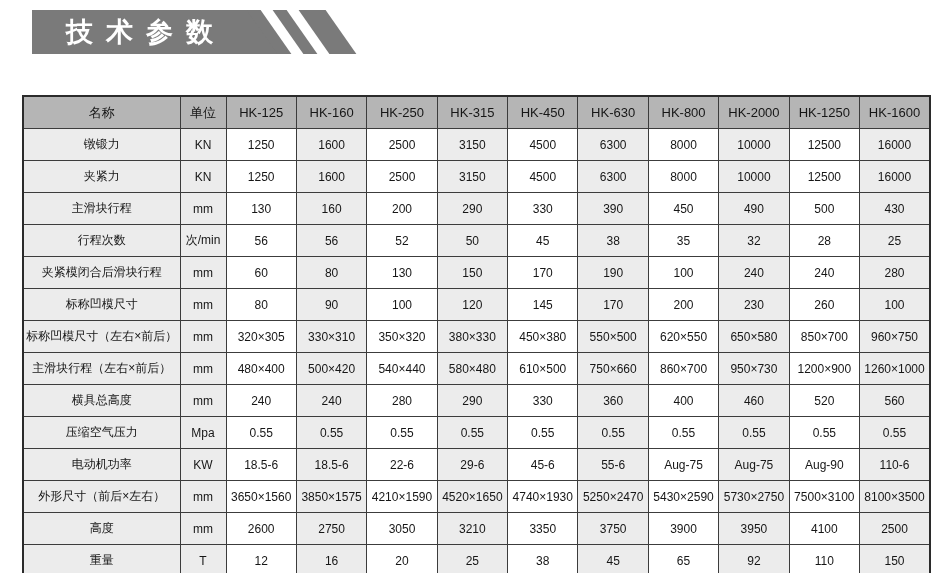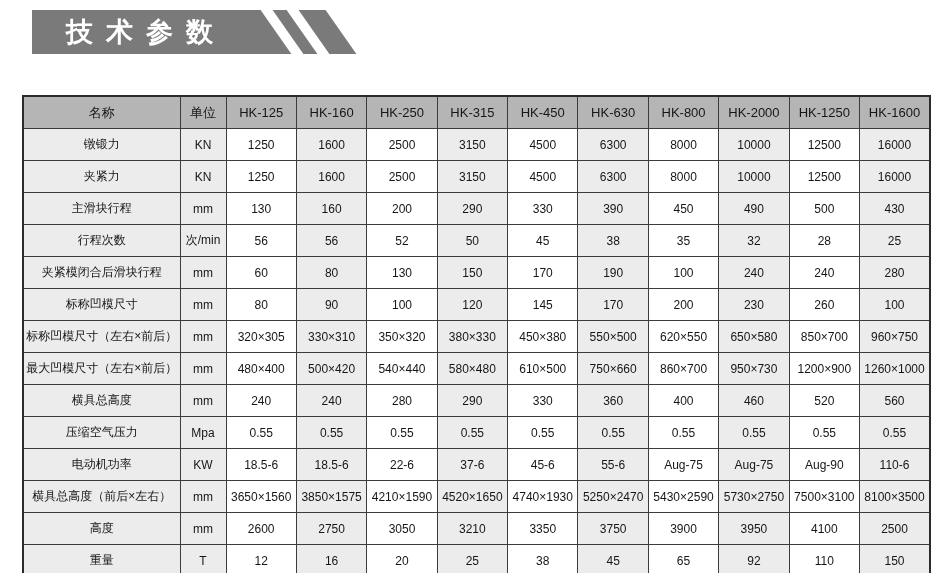--- a/index.html
+++ b/index.html
@@ -228,21 +228,21 @@
         <td class="c-odd">350×320</td>
         <td class="c-even">380×330</td>
         <td class="c-odd">450×380</td>
         <td class="c-even">550×500</td>
         <td class="c-odd">620×550</td>
         <td class="c-even">650×580</td>
         <td class="c-odd">850×700</td>
         <td class="c-even">960×750</td>
       </tr>
       <tr>
-        <td class="c-name">最大凹模尺寸（左右×前后）</td>
+        <td class="c-name">主滑块行程（左右×前后）</td>
         <td class="c-unit">mm</td>
         <td class="c-odd">480×400</td>
         <td class="c-even">500×420</td>
         <td class="c-odd">540×440</td>
         <td class="c-even">580×480</td>
         <td class="c-odd">610×500</td>
         <td class="c-even">750×660</td>
         <td class="c-odd">860×700</td>
         <td class="c-even">950×730</td>
         <td class="c-odd">1200×900</td>
@@ -275,30 +275,30 @@
         <td class="c-even">0.55</td>
         <td class="c-odd">0.55</td>
         <td class="c-even">0.55</td>
       </tr>
       <tr>
         <td class="c-name">电动机功率</td>
         <td class="c-unit">KW</td>
         <td class="c-odd">18.5-6</td>
         <td class="c-even">18.5-6</td>
         <td class="c-odd">22-6</td>
-        <td class="c-even">37-6</td>
+        <td class="c-even">29-6</td>
         <td class="c-odd">45-6</td>
         <td class="c-even">55-6</td>
         <td class="c-odd">Aug-75</td>
         <td class="c-even">Aug-75</td>
         <td class="c-odd">Aug-90</td>
         <td class="c-even">110-6</td>
       </tr>
       <tr>
-        <td class="c-name">横具总高度（前后×左右）</td>
+        <td class="c-name">外形尺寸（前后×左右）</td>
         <td class="c-unit">mm</td>
         <td class="c-odd">3650×1560</td>
         <td class="c-even">3850×1575</td>
         <td class="c-odd">4210×1590</td>
         <td class="c-even">4520×1650</td>
         <td class="c-odd">4740×1930</td>
         <td class="c-even">5250×2470</td>
         <td class="c-odd">5430×2590</td>
         <td class="c-even">5730×2750</td>
         <td class="c-odd">7500×3100</td>

